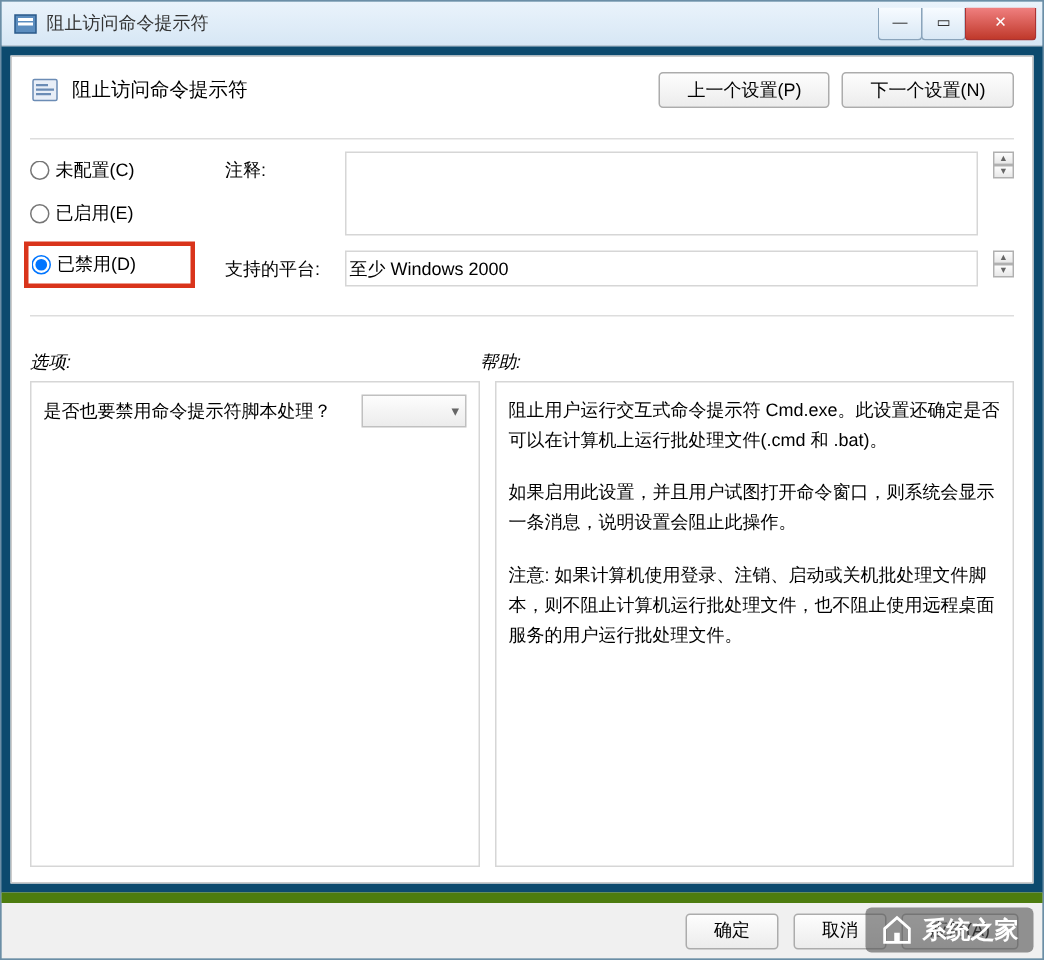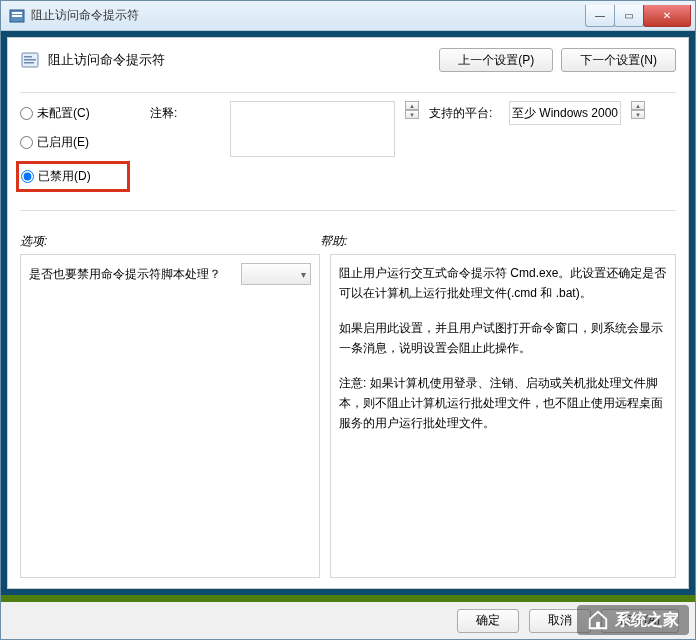--- a/index.html
+++ b/index.html
@@ -16,21 +16,21 @@
 .header-icon { width: 20px; height: 20px; margin-right: 8px; }
 .header-title { font-size: 13px; flex: 1; }
 .nav-btns { display: flex; gap: 8px; }
 .btn { height: 24px; padding: 0 18px; background: linear-gradient(#fdfdfd, #ececec); border: 1px solid #acacac; border-radius: 3px; font-size: 12px; cursor: pointer; font-family: Liberation Sans, sans-serif; }
 hr.sep { border: none; border-top: 1px solid #ddd; margin: 8px 0; }
 .settings-row { display: flex; gap: 20px; margin-bottom: 10px; }
 .radio-col { width: 110px; display: flex; flex-direction: column; gap: 12px; padding-top: 4px; }
 .radio-item { display: flex; align-items: center; gap: 4px; font-size: 12px; }
 .radio-item input { margin: 0; }
 .highlight { border: 3px solid #d9341b; padding: 4px 6px 4px 2px; margin-left: -4px; margin-top: -2px; }
-.fields-col { flex: 1; display: flex; flex-direction: row; gap: 10px; }
+.fields-col { flex: 1; display: flex; flex-direction: column; gap: 10px; }
 .field-row { display: flex; align-items: flex-start; gap: 10px; }
 .field-label { width: 70px; text-align: left; padding-top: 4px; }
 .comment-box { flex: 1; height: 56px; border: 1px solid #d6d6d6; background: #fff; resize: none; font-family: inherit; font-size: 12px; padding: 4px; }
 .platform-box { flex: 1; height: 24px; border: 1px solid #d6d6d6; background: #fff; padding: 3px 2px; display: flex; align-items: center; justify-content: space-between; }
 .spinner { display: flex; flex-direction: column; }
 .spinner span { width: 14px; height: 9px; border: 1px solid #b0b0b0; background: linear-gradient(#fdfdfd,#e8e8e8); font-size: 7px; text-align: center; line-height: 7px; color: #666; }
 .labels-row { display: flex; margin: 14px 0 4px 0; font-style: italic; }
 .labels-row .left { width: 300px; }
 .labels-row .right { flex: 1; }
 .panels-row { flex: 1; display: flex; gap: 10px; min-height: 0; }

